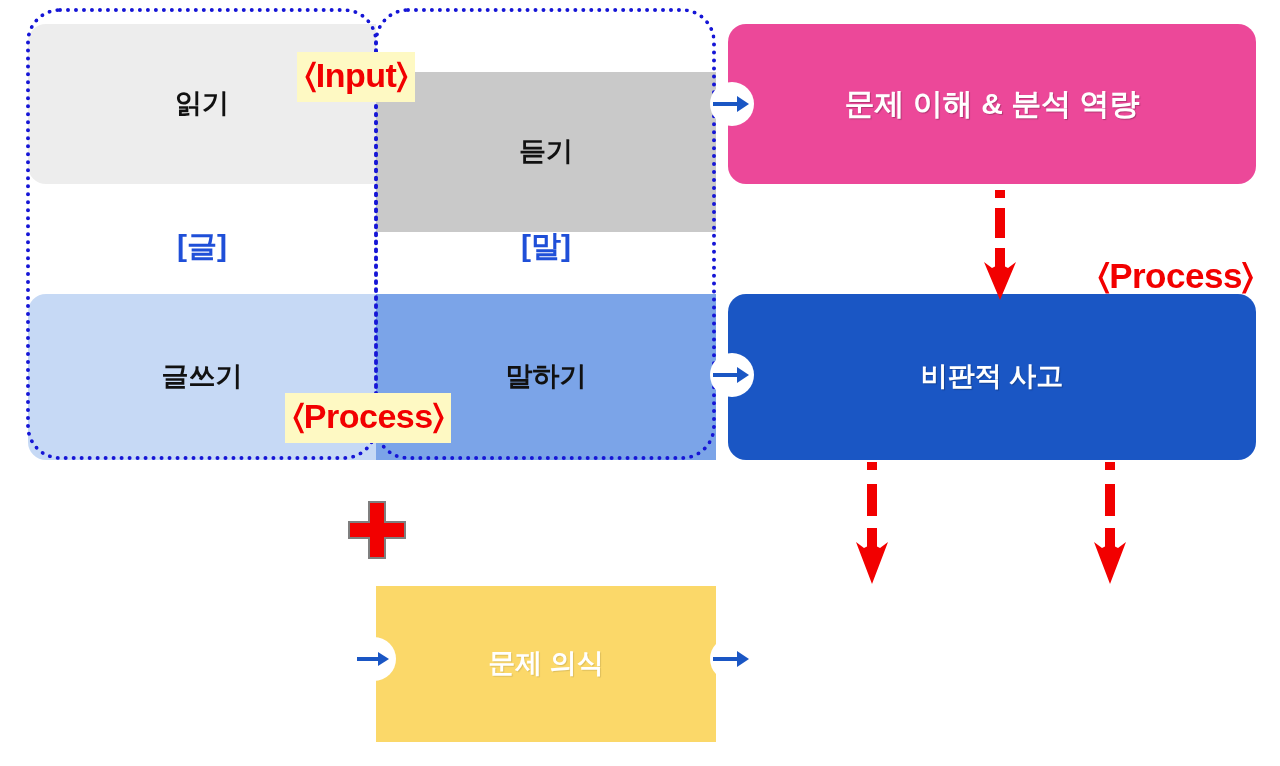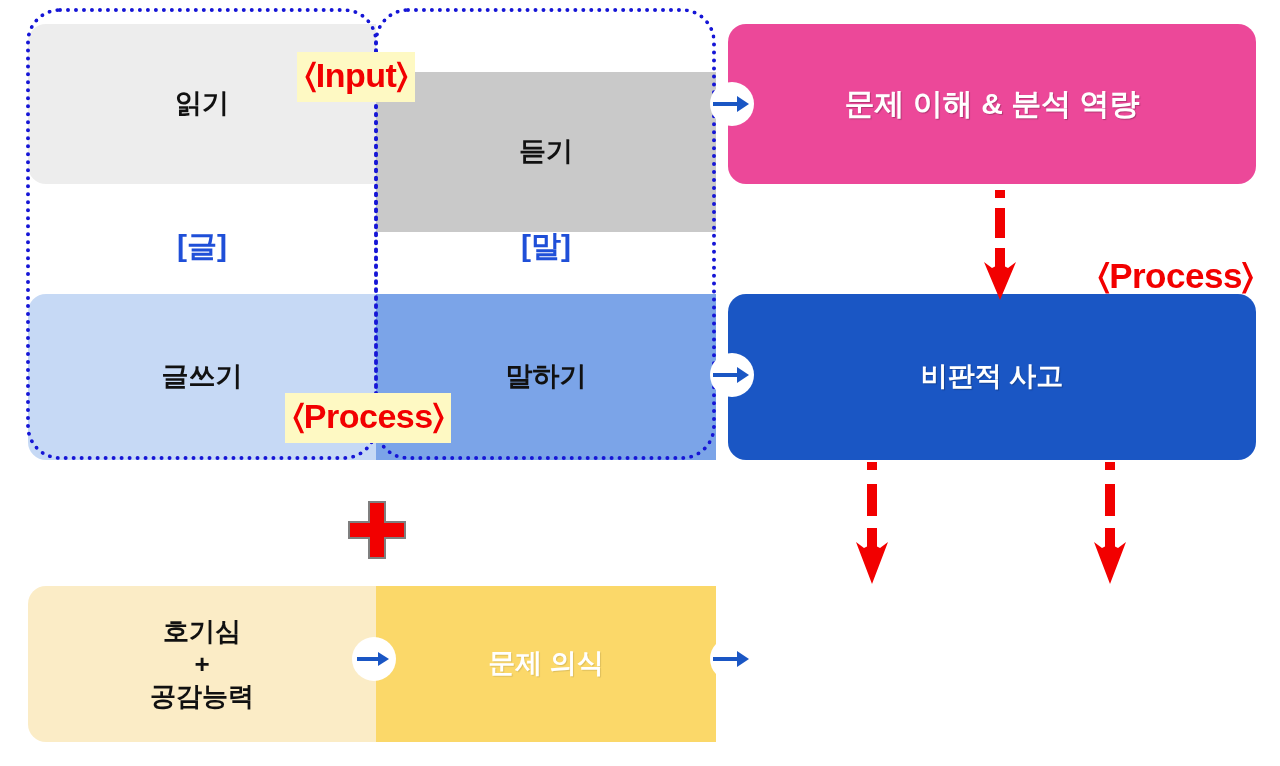--- a/index.html
+++ b/index.html
@@ -210,23 +210,20 @@
   <div class="bracket-label" id="label-mal">[말]</div>
 
   <div class="box" id="box-speaking">말하기</div>
 
   <div class="box" id="box-writing">글쓰기</div>
 
   <div class="box" id="box-thinking">
     <span class="cell">비판적 사고</span>
   </div>
 
-  <div class="box" id="box-curiosity">호기심
-+
-공감능력</div>
 
   <div class="box" id="box-awareness">문제 의식</div>
 
 
   <div class="dotted-frame" id="frame-written"></div>
   <div class="dotted-frame" id="frame-spoken"></div>
 
   <div class="circle-arrow" id="arrow-input-process">
     <svg width="38" height="20" viewBox="0 0 38 20">
       <path d="M0 10 L26 10" stroke="#1A56C4" stroke-width="4" fill="none"></path>

